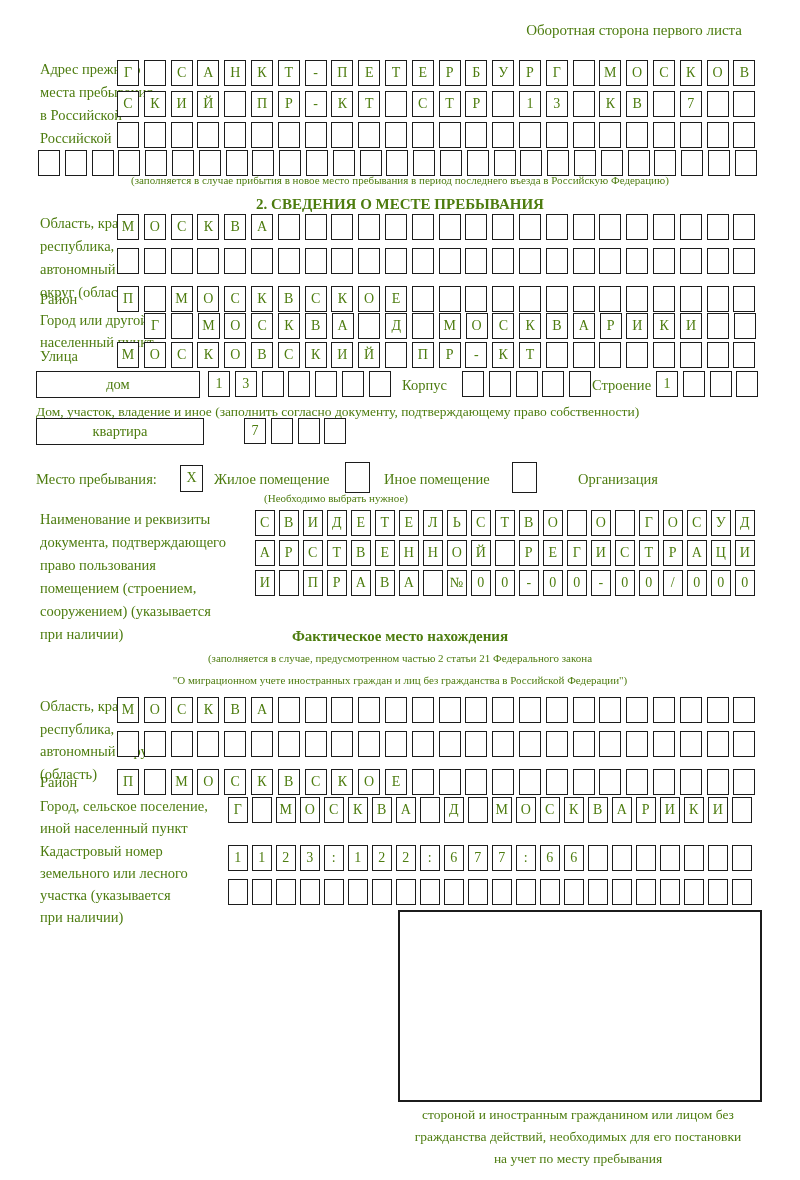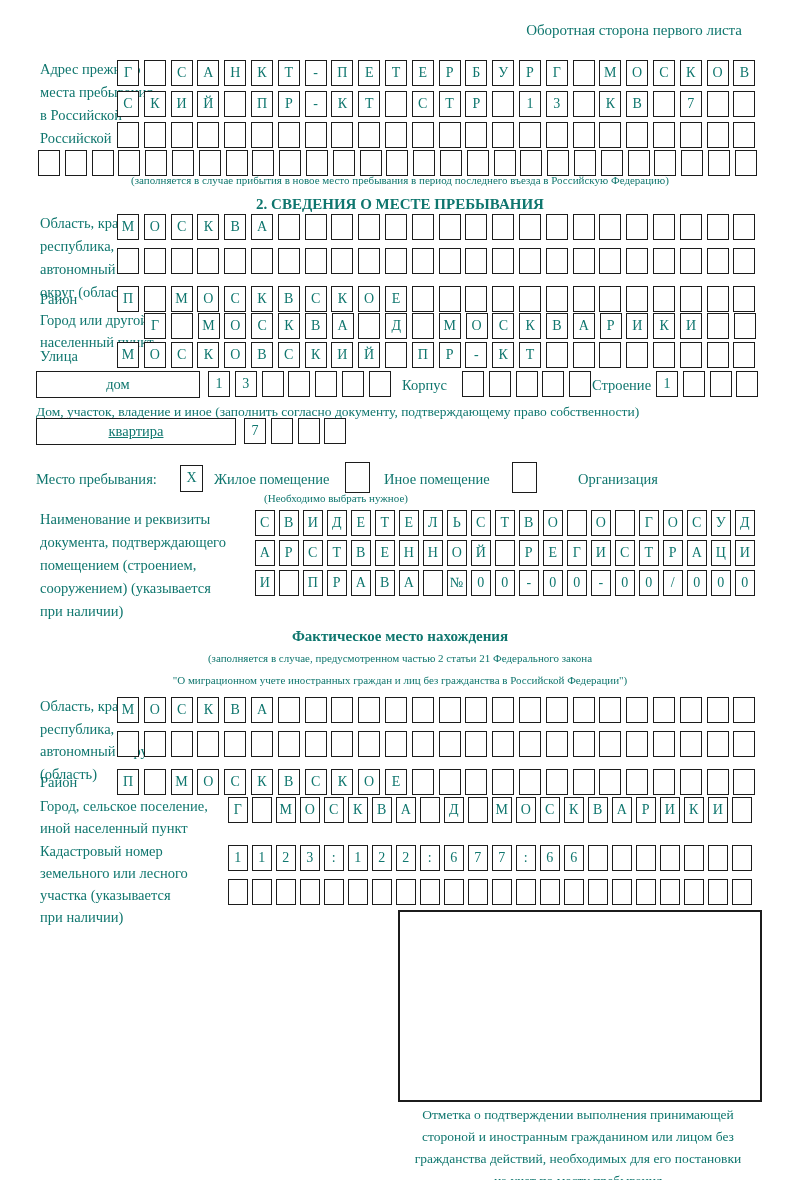--- a/index.html
+++ b/index.html
@@ -1,17 +1,17 @@
 <!DOCTYPE html>
 <html><head>
 <meta charset="utf-8">
 <style>
   html,body{margin:0;padding:0;background:#fff;}
   .page{position:relative;width:800px;height:1180px;background:#fff;overflow:hidden;
-        font-family:"Liberation Serif",serif;color:#0f766e;}
+        font-family:"Liberation Serif",serif;color:#4d7c0f;}
   .hdr{position:absolute;right:58px;top:22px;font-size:15px;}
   .lbl{position:absolute;font-size:14.5px;line-height:23px;}
   .sm{font-size:13.5px;}
   .note{position:absolute;left:0;width:800px;text-align:center;font-size:11px;}
   .title{position:absolute;left:0;width:800px;text-align:center;font-size:15px;font-weight:bold;}
   .cellrow{position:absolute;display:flex;gap:4.8px;}
   .cell{box-sizing:border-box;width:22px;height:26px;border:1.6px solid #1c1c1c;
         font-size:14px;line-height:23px;text-align:center;background:#fff;}
   .narrow .cell{width:19.5px;}
   .narrow{gap:4.5px;}
@@ -51,34 +51,35 @@
     <div>Город или другой</div>
     <div>населенный пункт</div>
   </div>
   <div class="lbl" style="left:40px;top:345px;">Улица</div>
 
   <div class="wbox" style="left:36px;top:371px;width:164px;">дом</div>
   <div class="lbl" style="left:402px;top:374px;">Корпус</div>
   <div class="lbl" style="left:592px;top:374px;">Строение</div>
   <div class="lbl sm" style="left:36px;top:400px;">Дом, участок, владение и иное (заполнить согласно документу, подтверждающему право собственности)</div>
 
-  <div class="wbox" style="left:36px;top:418px;width:200px;text-decoration:underline;">квартира</div>
+  <div class="wbox" style="left:36px;top:418px;width:168px;">квартира</div>
 
   <div class="lbl" style="left:36px;top:468px;">Место пребывания:</div>
   <div class="chk" style="left:180px;top:465px;">X</div>
   <div class="lbl" style="left:214px;top:468px;">Жилое помещение</div>
   <div class="chk tall" style="left:345px;top:462px;"></div>
   <div class="lbl" style="left:384px;top:468px;">Иное помещение</div>
   <div class="chk tall" style="left:512px;top:462px;"></div>
   <div class="lbl" style="left:560px;top:468px;margin-left:18px;">Организация</div>
   <div class="note" style="top:492px;left:0;width:672px;">(Необходимо выбрать нужное)</div>
 
   <div class="lbl" style="left:40px;top:508px;">
     <div>Наименование и реквизиты</div>
     <div>документа, подтверждающего</div>
+    <div>право пользования</div>
     <div>помещением (строением,</div>
     <div>сооружением) (указывается</div>
     <div>при наличии)</div>
   </div>
 
   <div class="title" style="top:628px;">Фактическое место нахождения</div>
   <div class="note" style="top:652px;">(заполняется в случае, предусмотренном частью 2 статьи 21 Федерального закона</div>
   <div class="note" style="top:674px;">"О миграционном учете иностранных граждан и лиц без гражданства в Российской Федерации")</div>
 
   <div class="lbl" style="left:40px;top:695px;line-height:22.5px;">
@@ -94,21 +95,20 @@
   </div>
   <div class="lbl" style="left:40px;top:840px;line-height:22px;">
     <div>Кадастровый номер</div>
     <div>земельного или лесного</div>
     <div>участка (указывается</div>
     <div>при наличии)</div>
   </div>
 
   <div class="bigbox" style="left:398px;top:910px;width:360px;height:188px;"></div>
   <div class="stamp" style="left:392px;top:1104px;width:372px;">
-    <div>Отметка о подтверждении выполнения принимающей</div>
     <div>стороной и иностранным гражданином или лицом без</div>
     <div>гражданства действий, необходимых для его постановки</div>
     <div>на учет по месту пребывания</div>
   </div>
 
 <div class="cellrow" style="left: 117px; top: 60px;">
       <div class="cell">Г</div>
       <div class="cell"></div>
       <div class="cell">С</div>
       <div class="cell">А</div>

